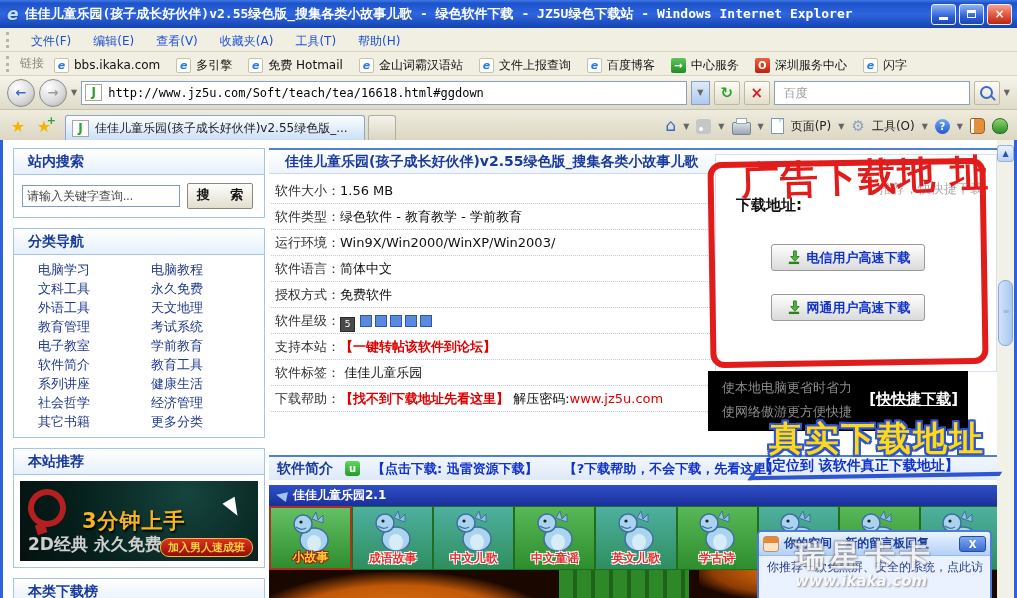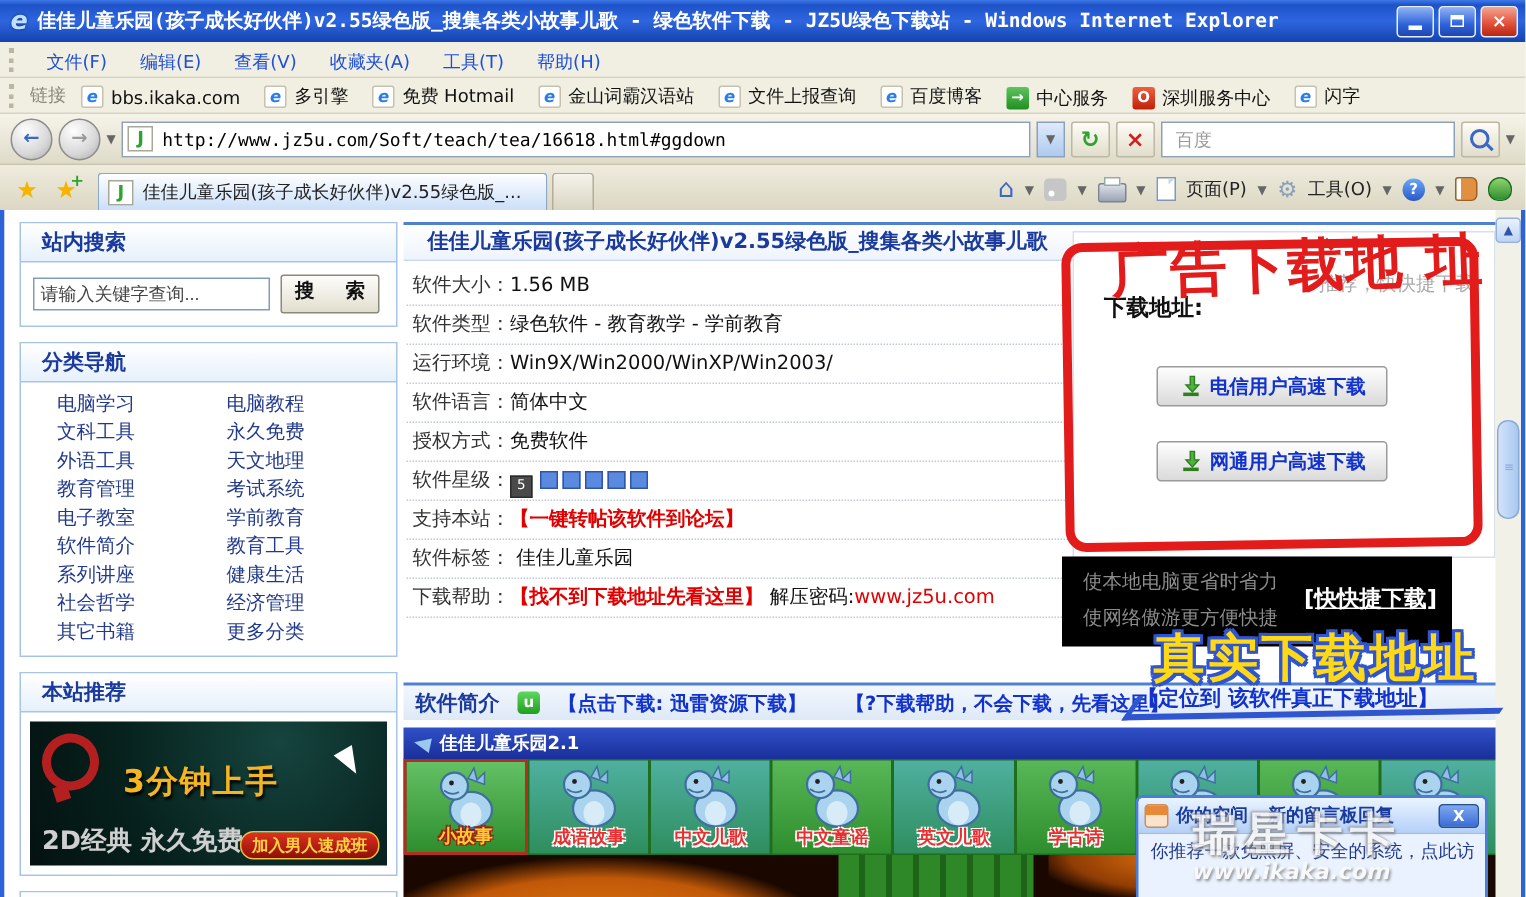--- a/index.html
+++ b/index.html
@@ -98,21 +98,21 @@
   .panel{border:1px solid #A8C4E4;margin-bottom:10px;background:#fff;}
   .panel-h{height:25px;background:linear-gradient(180deg,#FFFFFF,#E6F0FB);border-bottom:1px solid #A8C4E4;
     display:flex;align-items:center;padding-left:14px;font-weight:bold;font-size:14px;color:#1A3A9C;}
   .sp-body{padding:9px 8px;display:flex;gap:7px;align-items:center;height:24px;}
   .kw-input{width:148px;height:20px;border:1px solid #7F9DB9;font-size:12px;color:#444;padding:0 4px;outline:none;}
   .search-submit{width:64px;height:24px;background:linear-gradient(180deg,#FDFDFB,#E2DECE);
     border:1px solid #8A8A7A;border-radius:2px;font-weight:bold;font-size:13px;color:#111;
     letter-spacing:8px;text-indent:8px;line-height:22px;text-align:center;}
   .cat-grid{display:grid;grid-template-columns:1fr 1fr;padding:5px 0 6px 24px;}
   .cat-link{font-size:13px;color:#223A8C;height:19px;line-height:19px;cursor:pointer;}
-  .game-ad{margin:6px;height:96px;background:radial-gradient(circle at 70% 15%,#16443E,#06201C 60%,#041210);
+  .game-ad{margin:6px;height:80px;background:radial-gradient(circle at 70% 15%,#16443E,#06201C 60%,#041210);
     position:relative;overflow:hidden;}
   .ad-logo{position:absolute;left:8px;top:8px;width:38px;height:38px;border:6px solid #B42020;border-radius:50%;
     transform:rotate(-18deg);box-sizing:border-box;}
   .ad-logo::after{content:"";position:absolute;left:-4px;bottom:-10px;width:10px;height:10px;background:#B42020;}
   .ad-headline{position:absolute;left:62px;top:26px;color:#F5B520;font-weight:bold;font-size:21px;
     text-shadow:1px 2px 2px #000;letter-spacing:1px;}
   .ad-tagline{position:absolute;left:8px;bottom:5px;color:#CFCFCF;font-size:17px;font-weight:bold;}
   .ad-cta{position:absolute;right:5px;bottom:4px;background:linear-gradient(180deg,#E03020,#8E1008);
     border:1px solid #F0C040;border-radius:9px;color:#FFD040;font-size:11px;font-weight:bold;padding:1px 7px;}
   .ad-cursor{position:absolute;right:18px;top:18px;width:0;height:0;border-left:7px solid transparent;

